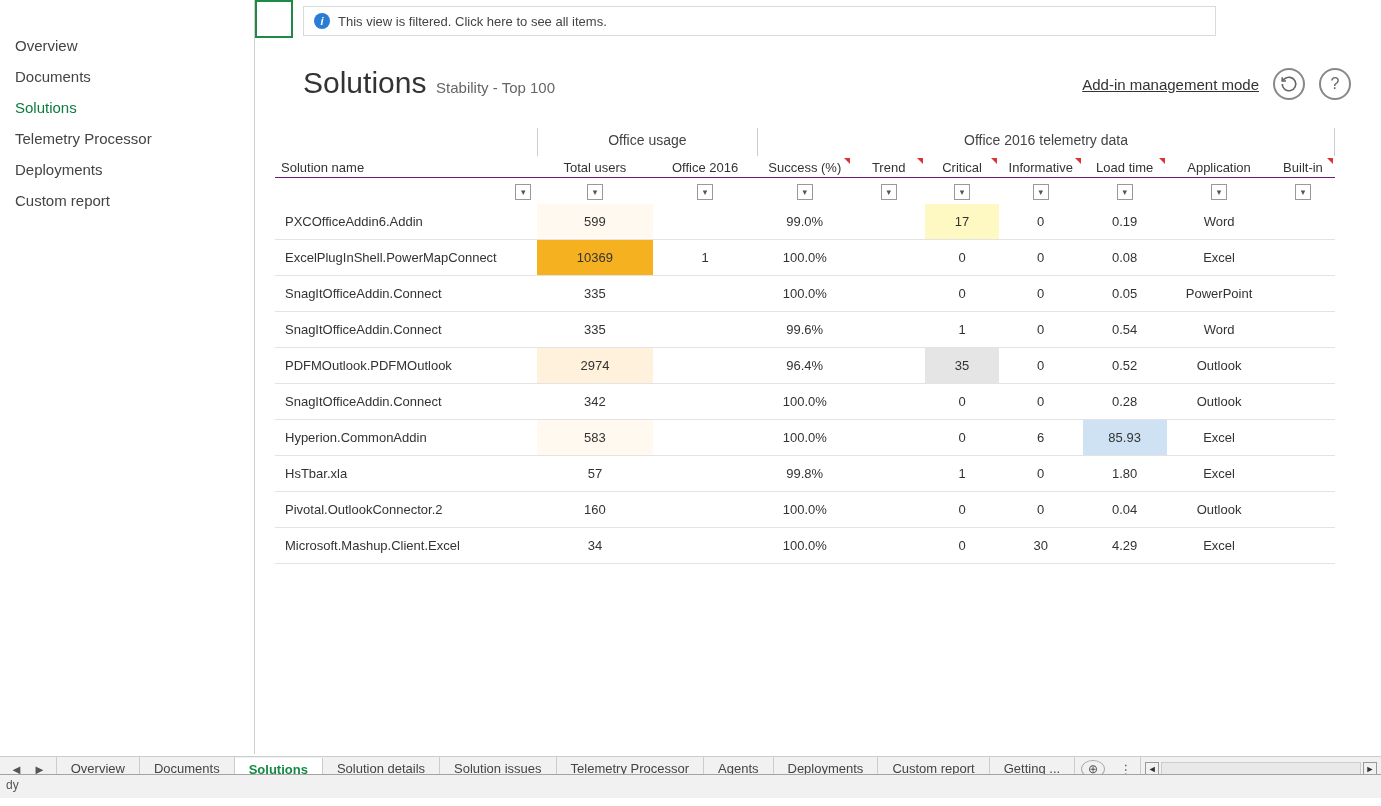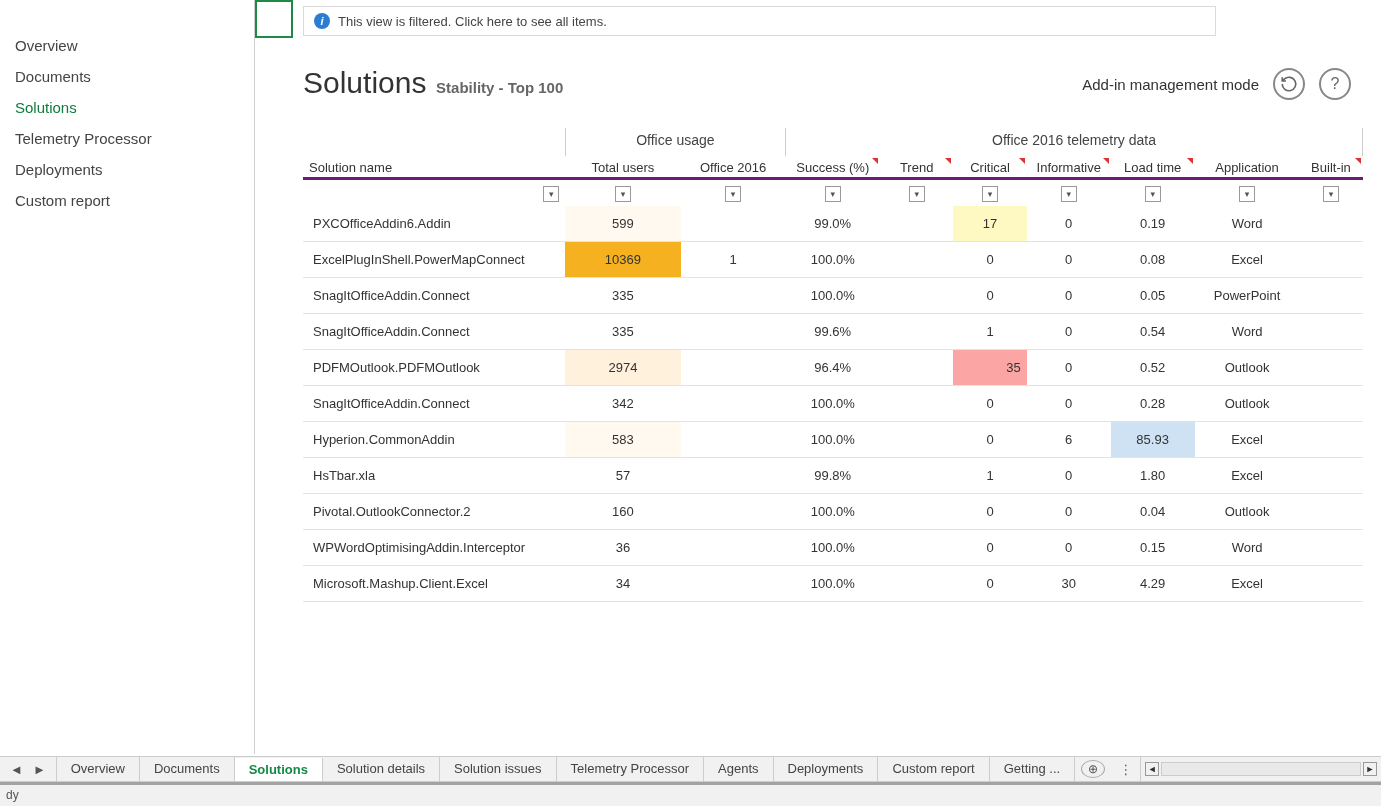--- a/index.html
+++ b/index.html
@@ -7,54 +7,54 @@
   .app { display: flex; height: 754px; width: 1381px; position: relative; }
   .sidebar { width: 255px; border-right: 1px solid #d0d0d0; padding-top: 30px; background:#fff;}
   .sidebar a { display:block; padding: 7px 15px; color:#444; font-size:15px; cursor:pointer; text-decoration:none;}
   .sidebar a.active { color:#0d7c3d; }
   .main { flex:1; position:relative; overflow:hidden;}
   .greenbox { position:absolute; left:0; top:0; width:38px; height:38px; border:2px solid #1f8a45; background:#fff;}
   .filter-banner { margin-left:48px; margin-top:6px; border:1px solid #d9d9d9; padding:6px 10px; width:913px; display:flex; align-items:center; gap:8px; color:#444; cursor:pointer;}
   .filter-banner .info-icon { width:16px; height:16px; border-radius:50%; background:#2b7cd3; color:#fff; display:flex; align-items:center; justify-content:center; font-size:11px; font-weight:bold; font-style:italic;}
   .title-row { display:flex; align-items:flex-end; justify-content:space-between; margin:30px 0 0 48px; padding-right:30px;}
   .title-row h1 { font-size:30px; font-weight:300; color:#333; display:inline-block;}
-  .title-row .subtitle { font-size:15px; color:#666; margin-left:6px; font-weight:700;}
+  .title-row .subtitle { font-size:15px; color:#666; margin-left:6px; font-weight:400;}
   .title-right { display:flex; align-items:center; gap:14px;}
-  .title-right a.mode { color:#333; font-size:15px; cursor:pointer;}
+  .title-right a.mode { color:#333; text-decoration:underline; font-size:15px; cursor:pointer;}
   .round-btn { width:32px; height:32px; border:2px solid #888; border-radius:50%; display:flex; align-items:center; justify-content:center; color:#666; cursor:pointer; font-size:16px;}
-  .table-wrap { margin:28px 0 0 48px; overflow:auto; height:560px;}
+  .table-wrap { margin:28px 0 0 20px; overflow:auto; height:560px;}
   table { border-collapse:collapse; width:1060px; }
   thead th { font-weight:400; font-size:13px; color:#333; padding:4px 6px; text-align:center; vertical-align:bottom; position:relative;}
   thead th.left { text-align:left; }
   .group-header th { border-right:1px solid #ccc; padding-bottom:8px; font-size:14px; color:#444;}
   .group-header th:first-child { border-right:none; text-align:left;}
-  .col-headers th { border-bottom:3px solid #701a75; padding-bottom:2px;}
+  .col-headers th { border-bottom:1px solid #701a75; padding-bottom:2px;}
   .note-mark { position:absolute; top:2px; right:2px; width:0; height:0; border-left:6px solid transparent; border-top:6px solid #d33; }
   .filter-btn { width:16px; height:16px; border:1px solid #999; display:inline-flex; align-items:center; justify-content:center; font-size:9px; color:#555; background:#fff; cursor:pointer; margin-top:2px;}
   tbody td { padding:10px 6px; border-bottom:1px solid #e3e3e3; text-align:center; font-size:13px; color:#333;}
   tbody td.left { text-align:left; padding-left:10px;}
   tbody td a { color:#333; cursor:pointer;}
   .hl-light { background:#fff1dc; }
   .hl-lightest { background:#fff9f0;}
   .hl-orange { background:#f5b120; }
   .hl-pink { background:#fef9c3; }
-  .hl-hotpink { background:#fca5a5;text-align:right; }
+  .hl-hotpink { background:#e5e5e5; }
   .hl-blue { background:#cfe2f3; }
   .sheet-tabs { position:absolute; bottom:24px; left:0; right:0; height:26px; border-top:1px solid #ccc; border-bottom:1px solid #ccc; display:flex; align-items:stretch; background:#f1f1f1; font-size:13px;}
   .nav-arrows { display:flex; align-items:center; padding:0 10px; gap:10px; border-right:1px solid #ccc; color:#555;}
   .nav-arrows span { cursor:pointer; }
   .tabs-scroll { display:flex; overflow:hidden;}
   .tab { padding:4px 14px; border-right:1px solid #ccc; background:#f1f1f1; cursor:pointer; white-space:nowrap; color:#444;}
   .tab.active { background:#fff; color:#138a44; font-weight:600; border-bottom:2px solid #fff; position:relative; top:1px;}
   .tab-add { width:24px; display:flex; align-items:center; justify-content:center; border:1px solid #aaa; border-radius:50%; margin:3px 6px; height:18px; font-size:12px; cursor:pointer; color:#555;}
   .tab-more { padding:0 8px; display:flex; align-items:center; color:#555;}
   .hscroll { flex:1; border-left:1px solid #ccc; display:flex; align-items:center; padding:0 4px;}
   .hscroll .btn { width:14px; height:14px; border:1px solid #999; font-size:9px; display:flex; align-items:center; justify-content:center; cursor:pointer;}
   .hscroll .track { flex:1; height:14px; margin:0 2px; background:#e9e9e9; border:1px solid #ccc;}
-  .status-bar { position:absolute; bottom:0; left:0; right:0; height:24px; background:#f1f1f1; border-top:3px solid #a3a3a3; padding:3px 6px; font-size:12px; color:#555;}
+  .status-bar { position:absolute; bottom:8px; left:0; right:0; height:24px; background:#f1f1f1; border-top:1px solid #a3a3a3; padding:3px 6px; font-size:12px; color:#555;}
 </style>
 </head>
 <body>
 
 <div class="app">
   <div class="sidebar" id="sidebar">
       <a>Overview</a>
       <a>Documents</a>
       <a class="active">Solutions</a>
       <a>Telemetry Processor</a>
@@ -220,32 +220,20 @@
               <td></td>
               <td>100.0%</td>
               <td></td>
               <td><a>0</a></td>
               <td><a>0</a></td>
               <td>0.04</td>
               <td>Outlook</td>
               <td></td>
             </tr>
             <tr>
-              <td class="left">WPWordOptimisingAddin.Interceptor</td>
-              <td><a>36</a></td>
-              <td></td>
-              <td>100.0%</td>
-              <td></td>
-              <td><a>0</a></td>
-              <td><a>0</a></td>
-              <td>0.15</td>
-              <td>Word</td>
-              <td></td>
-            </tr>
-            <tr>
               <td class="left">Microsoft.Mashup.Client.Excel</td>
               <td><a>34</a></td>
               <td></td>
               <td>100.0%</td>
               <td></td>
               <td><a>0</a></td>
               <td><a>30</a></td>
               <td>4.29</td>
               <td>Excel</td>
               <td></td>

